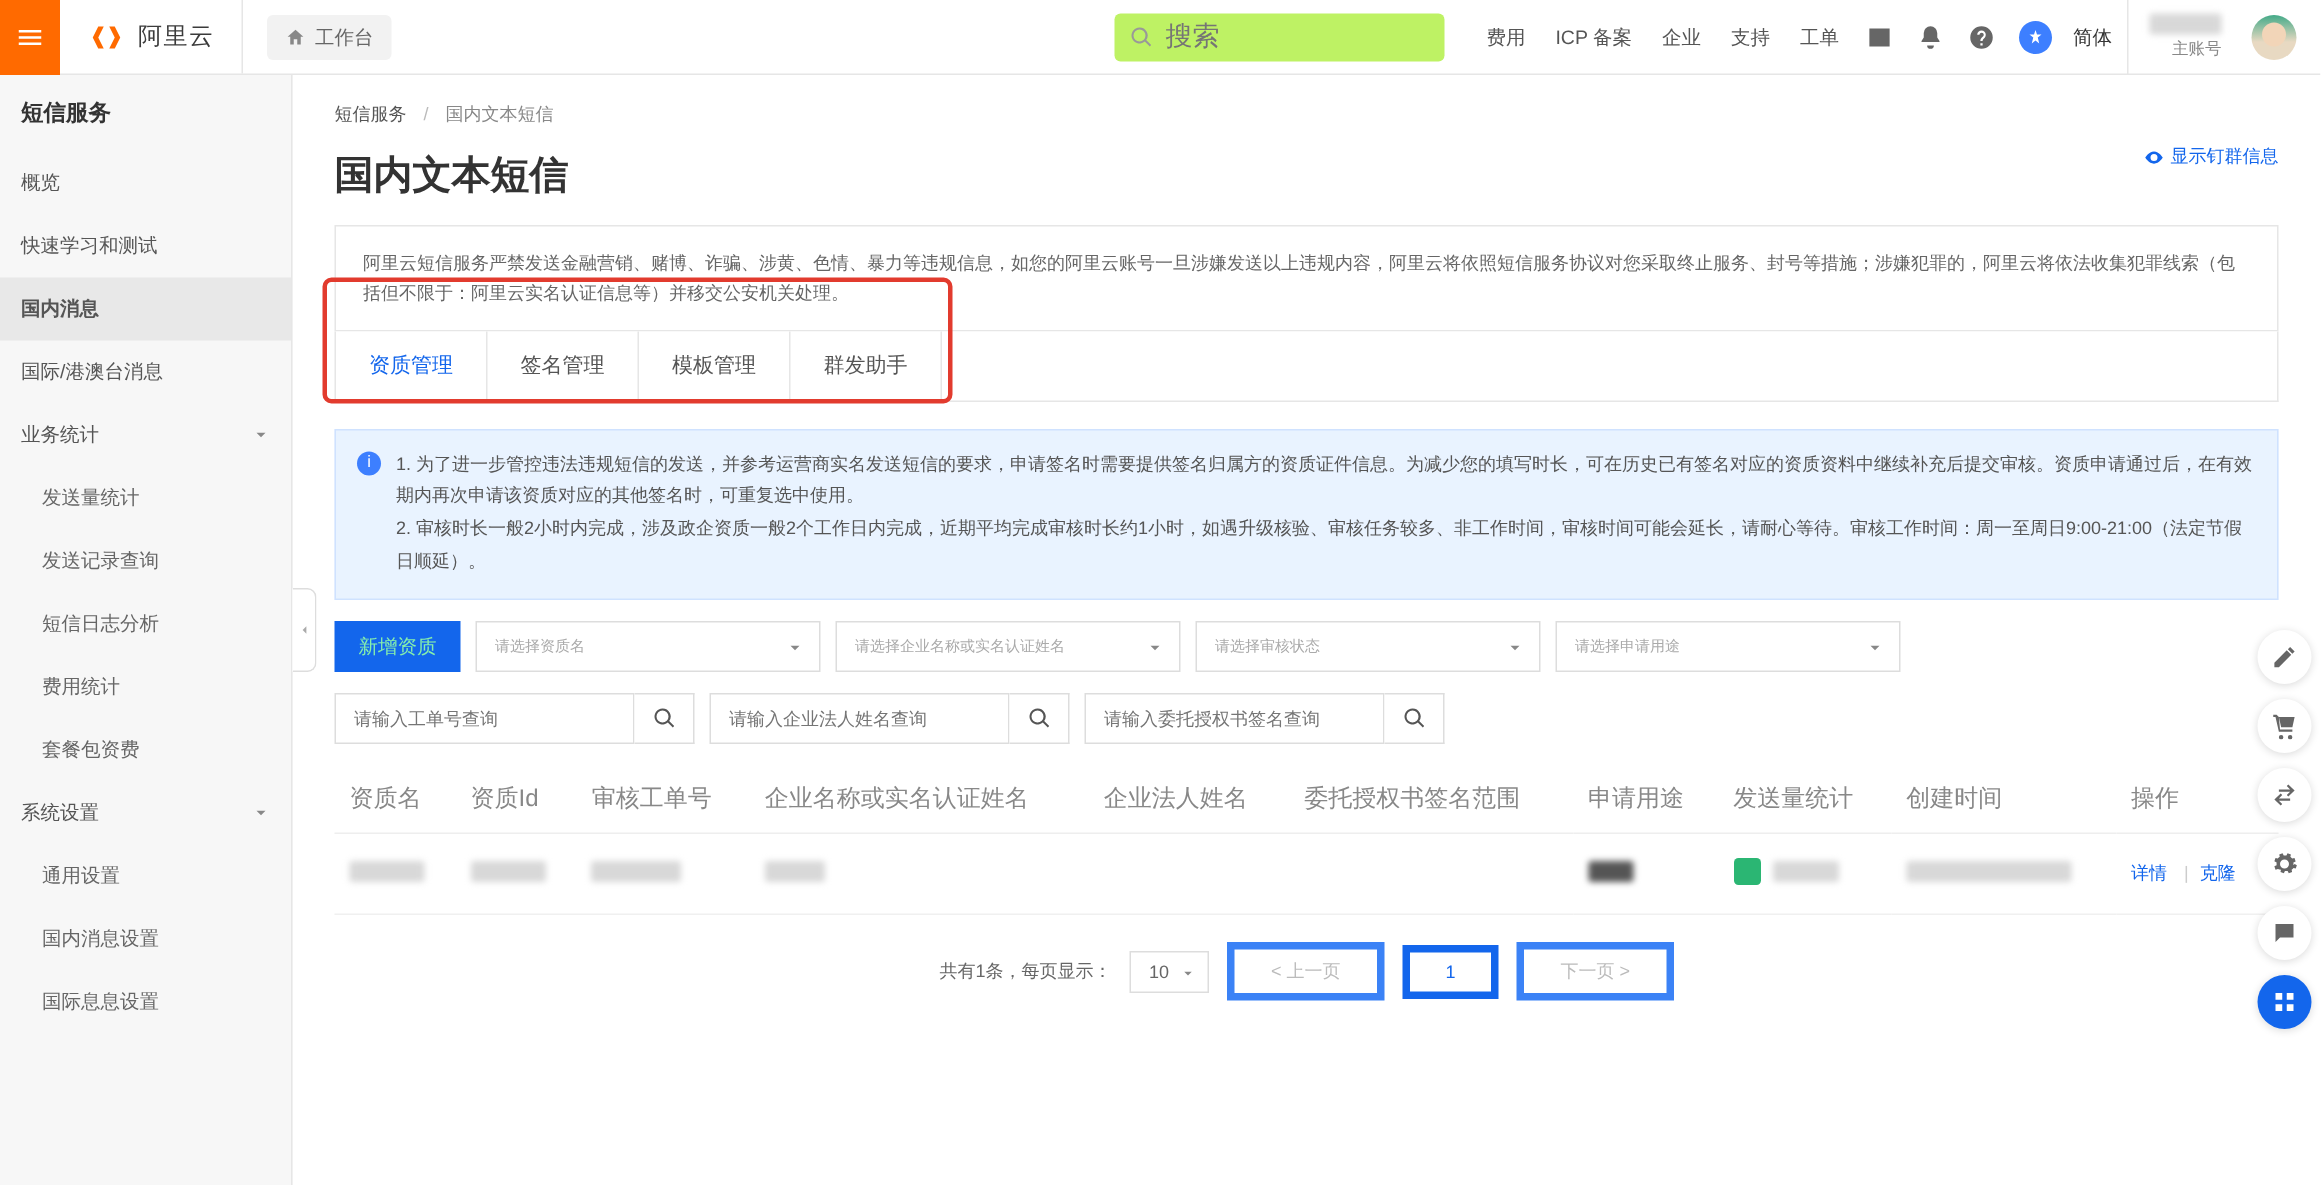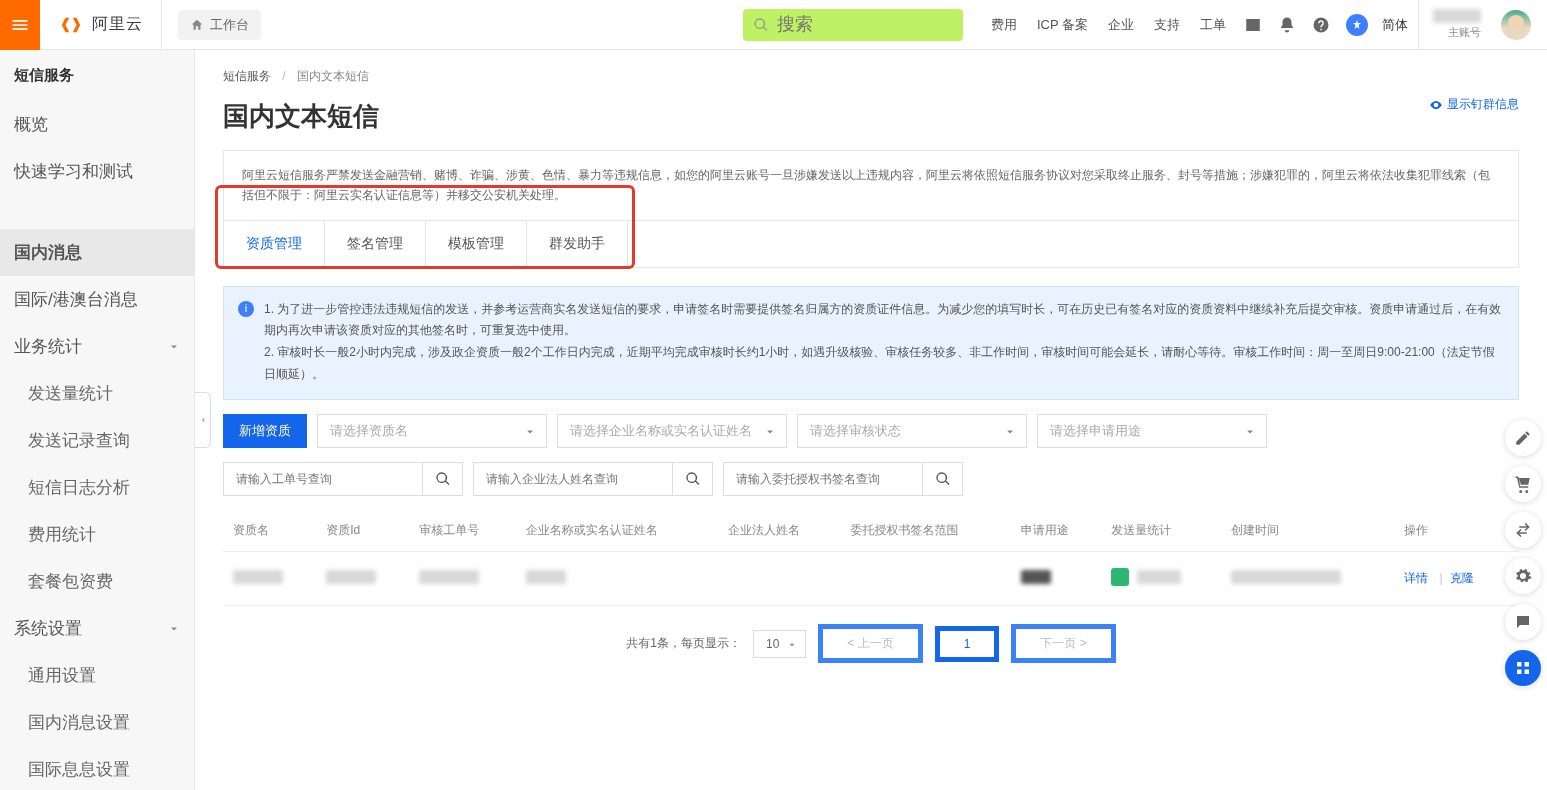--- a/index.html
+++ b/index.html
@@ -41,22 +41,22 @@
   .top-icons .circle svg{width:12px;height:12px;fill:#fff;}
   .acct{border-left:1px solid var(--border);height:50px;display:flex;align-items:center;padding:0 14px;margin-left:10px;}
   .acct .blur{width:48px;height:14px;background:#d8d8d8;filter:blur(2px);border-radius:2px;}
   .acct .sub{font-size:11px;color:#888;margin-top:2px;text-align:right;font-family:Liberation Mono, monospace;}
   .avatar{width:30px;height:30px;border-radius:50%;background:linear-gradient(180deg,#4a8 0%,#e8d9c2 60%);margin:0 16px 0 6px;overflow:hidden;}
   .avatar::after{content:"";display:block;width:16px;height:16px;border-radius:50%;background:#f2d5b8;margin:5px auto 0;}
   
   .layout{display:flex;height:calc(100vh - 50px);}
   .sidebar{width:195px;background:var(--side-bg);border-right:1px solid var(--border);overflow:auto;}
   .side-title{padding:16px 14px;font-weight:700;font-size:15px;color:#333;}
-  .side-item{padding:12px 14px;font-size:17px;color:#555;cursor:pointer;display:flex;align-items:center;justify-content:space-between;}
-  .side-item.active{background:var(--side-active);font-weight:600;margin-top:34px;}
+  .side-item{padding:12px 14px;font-size:13px;color:#555;cursor:pointer;display:flex;align-items:center;justify-content:space-between;}
+  .side-item.active{background:var(--side-active);font-weight:600;}
   .side-item.sub{padding-left:28px;color:#666;}
   .side-item .chev{width:12px;height:12px;fill:#888;transition:.2s;}
   .side-item.open .chev{transform:rotate(180deg);}
   .collapser{position:absolute;left:195px;top:calc(50% + 25px);transform:translateY(-50%);width:16px;height:56px;border:1px solid #ddd;border-left:none;background:#fff;border-radius:0 6px 6px 0;display:flex;align-items:center;justify-content:center;cursor:pointer;}
   .collapser svg{width:10px;height:10px;fill:#aaa;}
   
   .main{flex:1;overflow:auto;padding:18px 28px 40px;position:relative;}
   .crumb{font-size:12px;color:#888;margin-bottom:14px;}
   .crumb a{color:#555;}
   .crumb .sep{margin:0 8px;color:#bbb;}
@@ -66,29 +66,29 @@
   .warn-box{border:1px solid var(--border);background:#fff;padding:14px 18px;font-size:12px;color:#666;line-height:1.7;}
   .tabs{display:flex;border:1px solid var(--border);border-top:none;background:#fff;}
   .tab{padding:14px 22px;font-size:14px;color:#555;cursor:pointer;border-right:1px solid var(--border);}
   .tab.active{color:var(--blue);position:relative;}
   .tab.active::after{content:"";position:absolute;left:0;right:0;bottom:-1px;height:2px;background:var(--blue);}
   .red-rect{position:absolute;border:3px solid #e23b2e;border-radius:6px;pointer-events:none;}
   .info-box{margin-top:18px;background:var(--alert-bg);border:1px solid #cfe2ff;padding:12px 16px 14px 40px;font-size:12px;color:#555;line-height:1.8;position:relative;}
   .info-box .iicon{position:absolute;left:14px;top:14px;width:16px;height:16px;border-radius:50%;background:#3d7fff;color:#fff;font-size:11px;display:flex;align-items:center;justify-content:center;}
   .controls-row{display:flex;gap:10px;margin-top:14px;align-items:center;}
   .btn{height:34px;padding:0 16px;font-size:13px;border:none;cursor:pointer;display:inline-flex;align-items:center;}
-  .btn.primary{background:var(--blue);color:#fef9c3;}
-  .select{height:34px;border:1px solid #ddd;padding:0 34px 0 12px;font-size:13px;color:#aaa;background:#fff;min-width:200px;position:relative;display:flex;align-items:center;cursor:pointer;}
+  .btn.primary{background:var(--blue);color:#86efac;}
+  .select{height:34px;border:1px solid #ddd;padding:0 34px 0 12px;font-size:10px;color:#aaa;background:#fff;min-width:200px;position:relative;display:flex;align-items:center;cursor:pointer;}
   .select .chev{position:absolute;right:10px;top:11px;width:12px;height:12px;fill:#888;}
   .search-group{display:flex;}
   .search-group input{height:34px;border:1px solid #ddd;padding:0 12px;font-size:12px;width:200px;outline:none;}
   .search-group .sb{width:40px;border:1px solid #ddd;border-left:none;background:#fff;display:flex;align-items:center;justify-content:center;cursor:pointer;}
   .search-group .sb svg{width:16px;height:16px;fill:#555;}
   .table{width:100%;border-collapse:collapse;margin-top:14px;}
-  .table th{font-size:12px;color:#888;font-weight:400;text-align:left;padding:12px 10px;border-bottom:1px solid #eee;}
+  .table th{font-size:16px;color:#888;font-weight:400;text-align:left;padding:12px 10px;border-bottom:1px solid #eee;}
   .table td{padding:16px 10px;font-size:12px;border-bottom:1px solid #f0f0f0;vertical-align:middle;}
   .blur-cell{display:inline-block;height:14px;background:#d8d8d8;filter:blur(2px);border-radius:2px;}
   .status{display:inline-flex;align-items:center;}
   .status .dot{width:18px;height:18px;border-radius:3px;margin-right:8px;}
   .status .dot.g{background:var(--green);}
   .op a{color:var(--blue);margin-right:4px;}
   .op .sep2{color:#ccc;margin:0 4px;}
   .pager{display:flex;justify-content:center;align-items:center;margin-top:18px;font-size:12px;color:#666;gap:12px;}
   .pager .sel{border:1px solid #ddd;padding:6px 26px 6px 12px;position:relative;}
   .pager .sel svg{position:absolute;right:8px;top:9px;width:10px;height:10px;fill:#888;}

